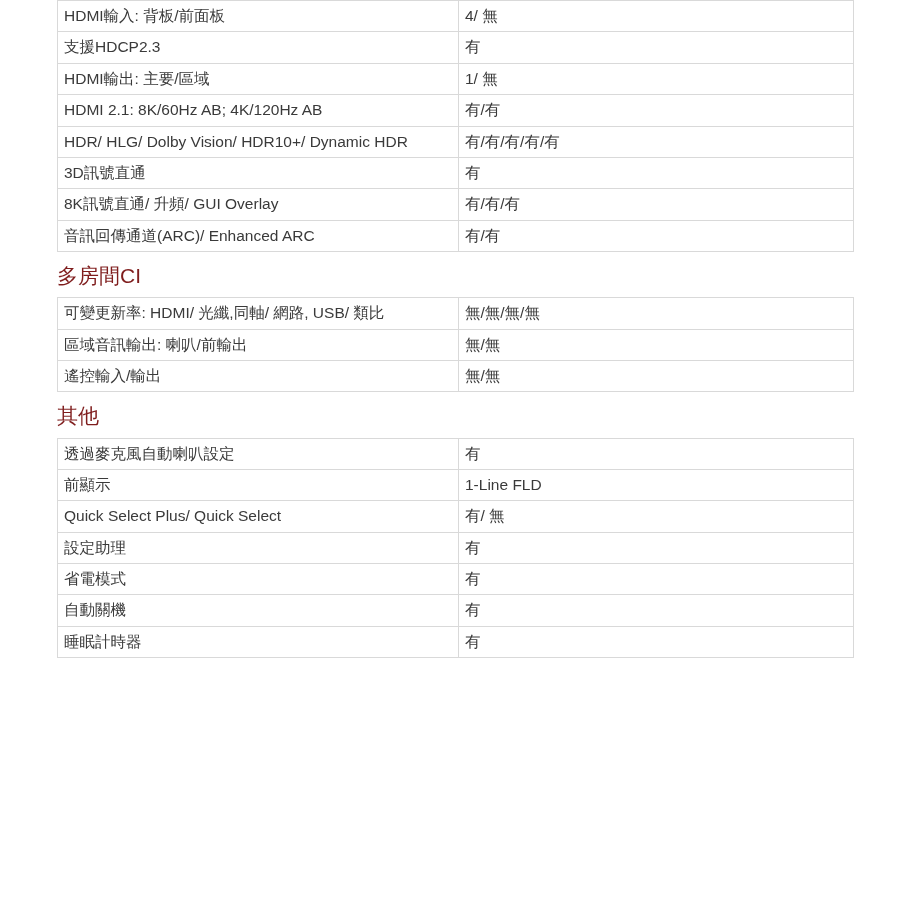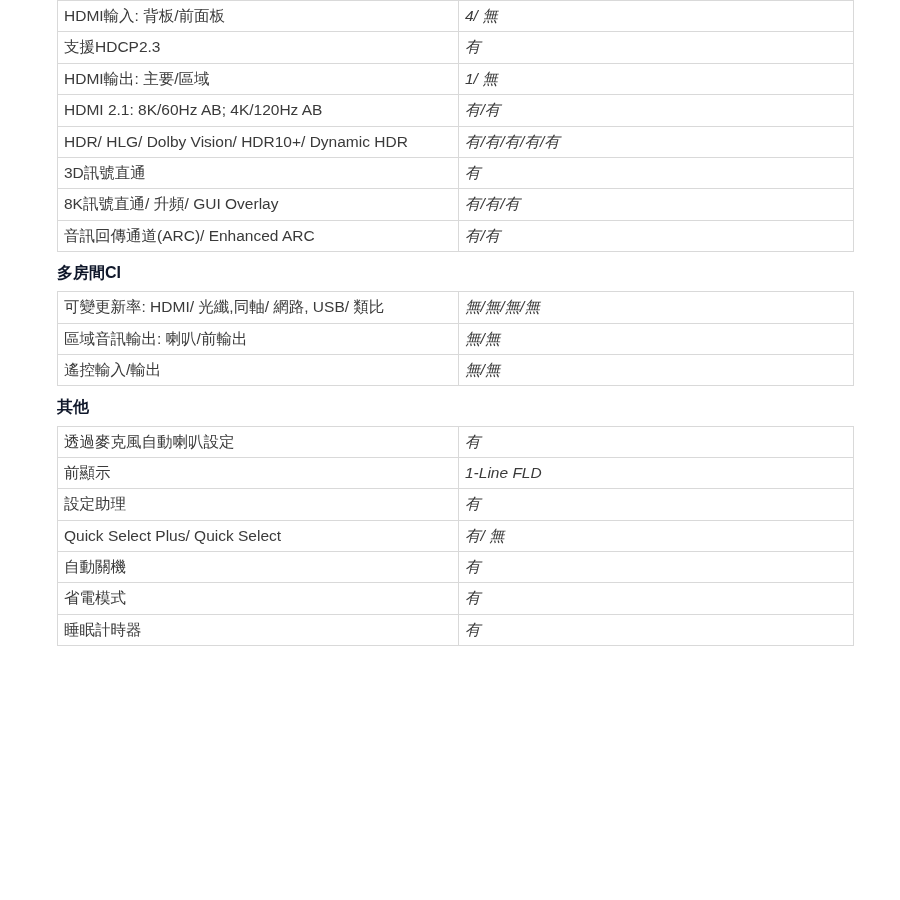--- a/index.html
+++ b/index.html
@@ -34,28 +34,27 @@
     line-height: 1.38;
     vertical-align: middle;
     color: #3a3a3a;
     background: #ffffff;
   }
   table.spec td.label {
     width: 388px;
   }
   table.spec td.value {
     width: 382px;
-    font-style: italic;
   }
   .section-title {
-    color: #0f172a;
-    font-size: 16px;
+    color: #7f1d1d;
+    font-size: 21px;
     line-height: 1.2;
     padding: 11px 0 9px 0;
-    font-weight: bold;
+    font-weight: normal;
     margin: 0;
   }
   .block { margin: 0; }
   .first-block { padding-top: 0; }
   .v-two-line td { line-height: 1.45; }
 </style>
 </head>
 <body>
 
 <div class="page">
@@ -125,33 +124,33 @@
       <tbody>
         <tr>
           <td class="label">透過麥克風自動喇叭設定</td>
           <td class="value">有</td>
         </tr>
         <tr>
           <td class="label">前顯示</td>
           <td class="value">1-Line FLD</td>
         </tr>
         <tr>
+          <td class="label">Quick Select Plus/ Quick Select</td>
+          <td class="value">有/ 無</td>
+        </tr>
+        <tr>
           <td class="label">設定助理</td>
           <td class="value">有</td>
         </tr>
         <tr>
-          <td class="label">Quick Select Plus/ Quick Select</td>
-          <td class="value">有/ 無</td>
+          <td class="label">省電模式</td>
+          <td class="value">有</td>
         </tr>
         <tr>
           <td class="label">自動關機</td>
-          <td class="value">有</td>
-        </tr>
-        <tr>
-          <td class="label">省電模式</td>
           <td class="value">有</td>
         </tr>
         <tr>
           <td class="label">睡眠計時器</td>
           <td class="value">有</td>
         </tr>
       </tbody>
     </table>
   </div>
 

